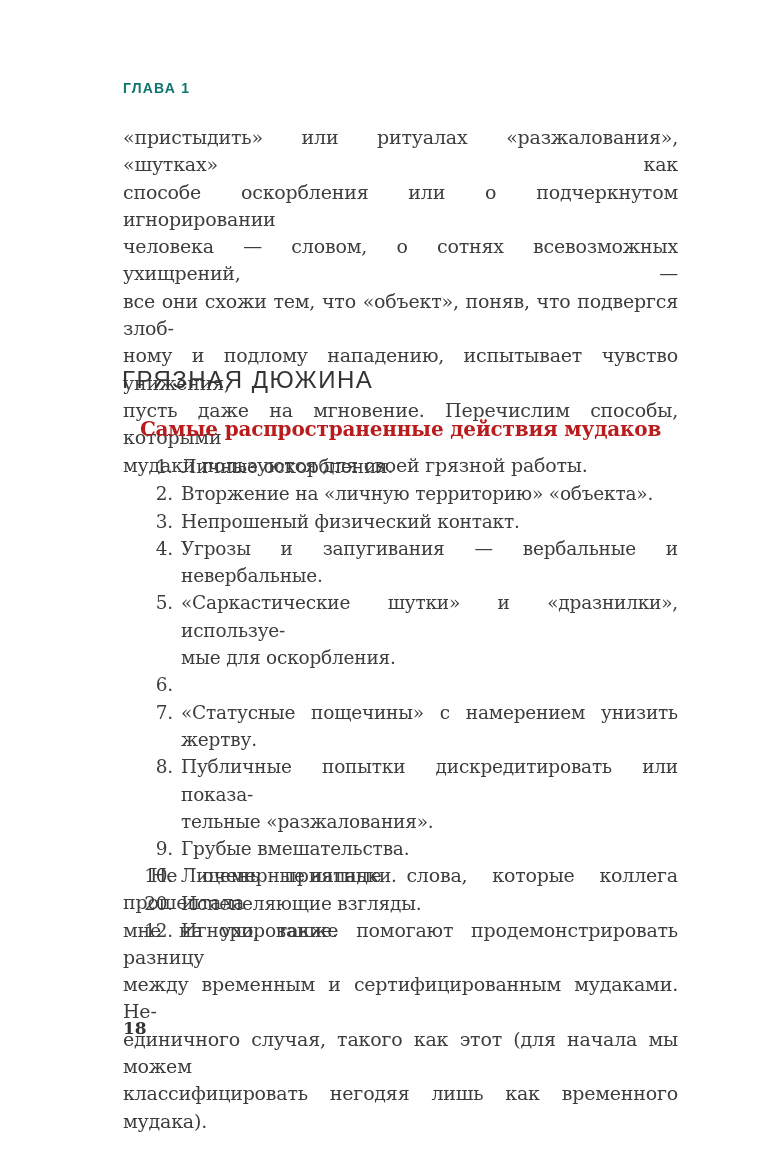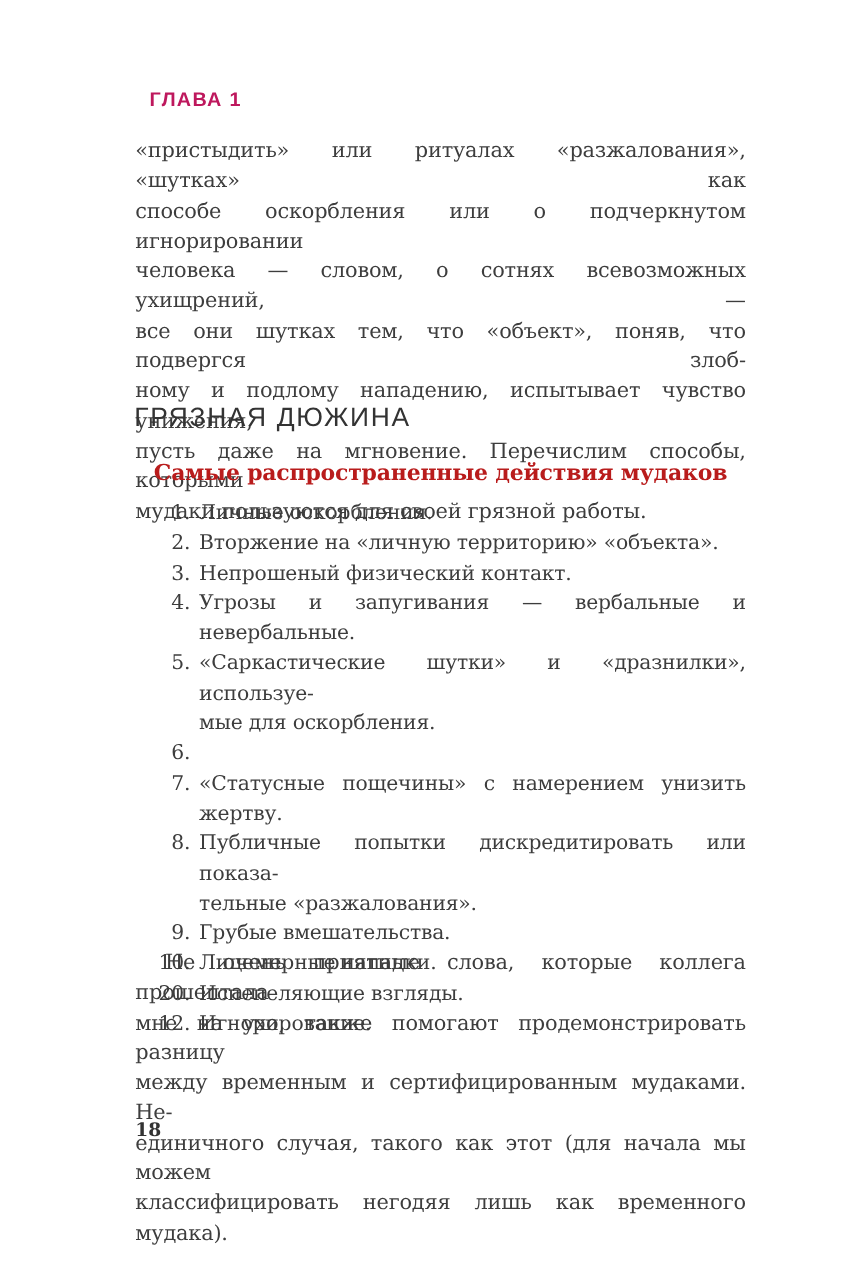--- a/index.html
+++ b/index.html
@@ -5,25 +5,25 @@
   html,body{margin:0;padding:0;background:#ffffff;}
   .page{
     position:relative;
     width:768px;height:1152px;
     background:#ffffff;
     font-family:"DejaVu Serif", serif;
     color:#3d3d3d;
     overflow:hidden;
   }
   .chapter{
-    position:absolute;left:136px;top:80px;
+    position:absolute;left:123px;top:80px;
     font-family:"Liberation Sans", sans-serif;
-    font-size:18px;font-weight:bold;
+    font-size:14px;font-weight:bold;
     letter-spacing:1.2px;
-    color:#be185d;
+    color:#0f766e;
   }
   .para{
     position:absolute;left:123px;width:555px;
     font-size:19px;line-height:27.3px;
     letter-spacing:-0.2px;
   }
   .para .ln{text-align:justify;}
   .ln.jl{text-align-last:justify;}
   .ln.indent{text-indent:27px;}
   .p1{top:124px;}
@@ -61,21 +61,21 @@
 <body>
 
 <div class="page">
 
   <div class="chapter">ГЛАВА 1</div>
 
   <div class="para p1">
       <div class="ln jl">«пристыдить» или ритуалах «разжалования», «шутках» как</div>
       <div class="ln jl">способе оскорбления или о подчеркнутом игнорировании</div>
       <div class="ln jl">человека — словом, о сотнях всевозможных ухищрений, —</div>
-      <div class="ln jl">все они шутках тем, что «объект», поняв, что подвергся злоб-</div>
+      <div class="ln jl">все они схожи тем, что «объект», поняв, что подвергся злоб-</div>
       <div class="ln jl">ному и подлому нападению, испытывает чувство унижения,</div>
       <div class="ln jl">пусть даже на мгновение. Перечислим способы, которыми</div>
       <div class="ln">мудаки пользуются для своей грязной работы.</div>
     </div>
 
   <h1 class="section-title">ГРЯЗНАЯ ДЮЖИНА</h1>
 
   <div class="subhead">Самые распространенные действия мудаков</div>
 
   <ol class="dozen-list">

